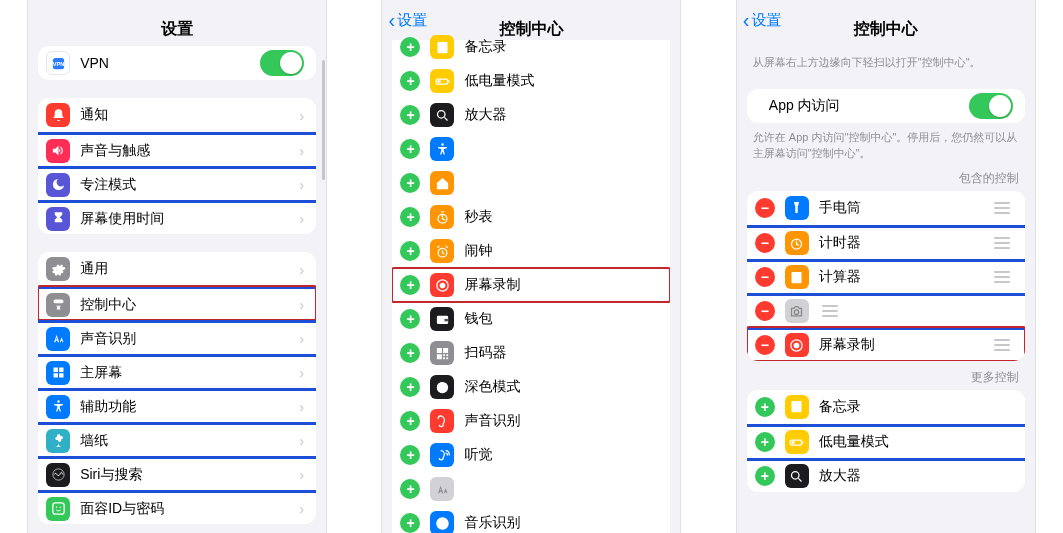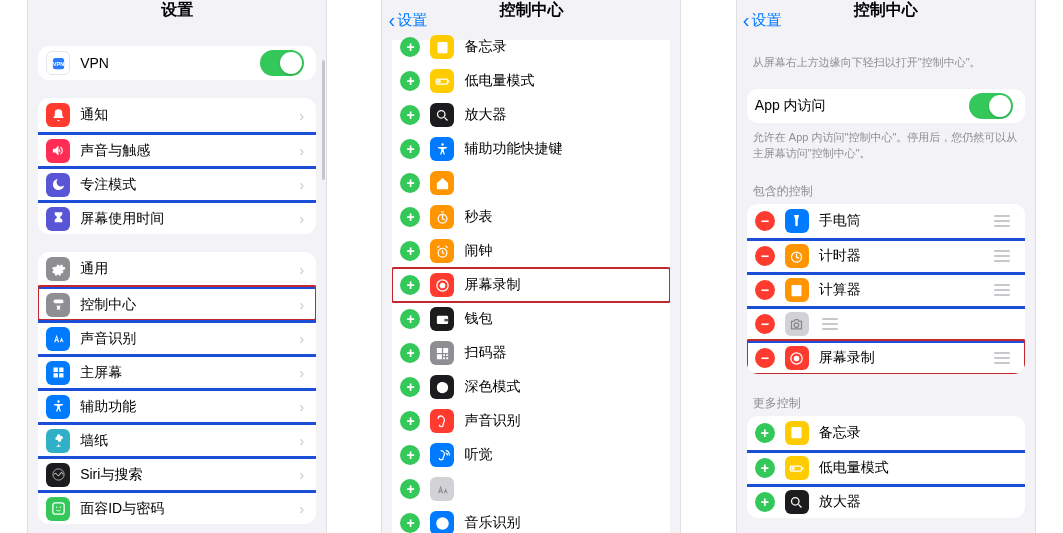--- a/index.html
+++ b/index.html
@@ -18,21 +18,21 @@
     height: 533px;
     background: #f2f2f7;
     border-left: 1px solid #e0e0e3;
     border-right: 1px solid #e0e0e3;
     position: relative;
     overflow: hidden;
   }
   .nav {
     height: 40px;
     display: flex;
-    align-items: flex-start;
+    align-items: flex-end;
     justify-content: center;
     position: relative;
     background: #f2f2f7;
     font-size: 16px;
     font-weight: 600;
   }
   .back {
     position: absolute;
     left: 6px;
     top: 0;
@@ -94,21 +94,22 @@
   .add { background:#34c759; }
   .remove { background:#ff3b30; }
 
   .note {
     font-size: 11px; color:#8e8e93;
     margin: 14px 16px 0 16px;
     line-height: 1.5;
   }
   .section-title {
     font-size: 12px; color:#8e8e93;
-    margin: 21px 16px 4px 16px;
+    margin: 8px 16px 4px 16px;
+    text-align: right;
   }
 
   .toggle {
     width: 44px; height: 26px; border-radius: 13px;
     background:#34c759; position: relative; flex: 0 0 44px;
   }
   .toggle::after {
     content: ""; position:absolute; right:2px; top:2px;
     width:22px; height:22px; border-radius:50%; background:#fff;
     box-shadow:0 1px 2px rgba(0,0,0,.2);
@@ -417,21 +418,20 @@
         </span>
         <span class="label">放大器</span>
       </div>
       <div class="row">
         <span class="action-btn add">+</span>
         <span class="app-icon ic-blue">
           <svg>
             <use href="#i-access"></use>
           </svg>
         </span>
-        <span class="label">辅助功能快捷键</span>
       </div>
       <div class="row">
         <span class="action-btn add">+</span>
         <span class="app-icon ic-orange">
           <svg>
             <use href="#i-home"></use>
           </svg>
         </span>
       </div>
       <div class="row">
@@ -532,21 +532,21 @@
       <span class="chev">‹</span>
       <span>设置</span>
     </span>
     <span>控制中心</span>
   </div>
 
   <div class="note">从屏幕右上方边缘向下轻扫以打开"控制中心"。</div>
 
   <div class="group">
     <div class="row">
-      <span class="label" style="margin-left:0">App 内访问</span>
+      <span class="label" style="margin-left:14px">App 内访问</span>
       <span class="toggle"></span>
     </div>
   </div>
   <div class="note" style="margin-top:6px">允许在 App 内访问"控制中心"。停用后，您仍然可以从主屏幕访问"控制中心"。</div>
 
   <div class="section-title">包含的控制</div>
   <div class="group" id="p3inc" style="margin-top:2px">
       <div class="row">
         <span class="action-btn remove">−</span>
         <span class="app-icon ic-blue">

